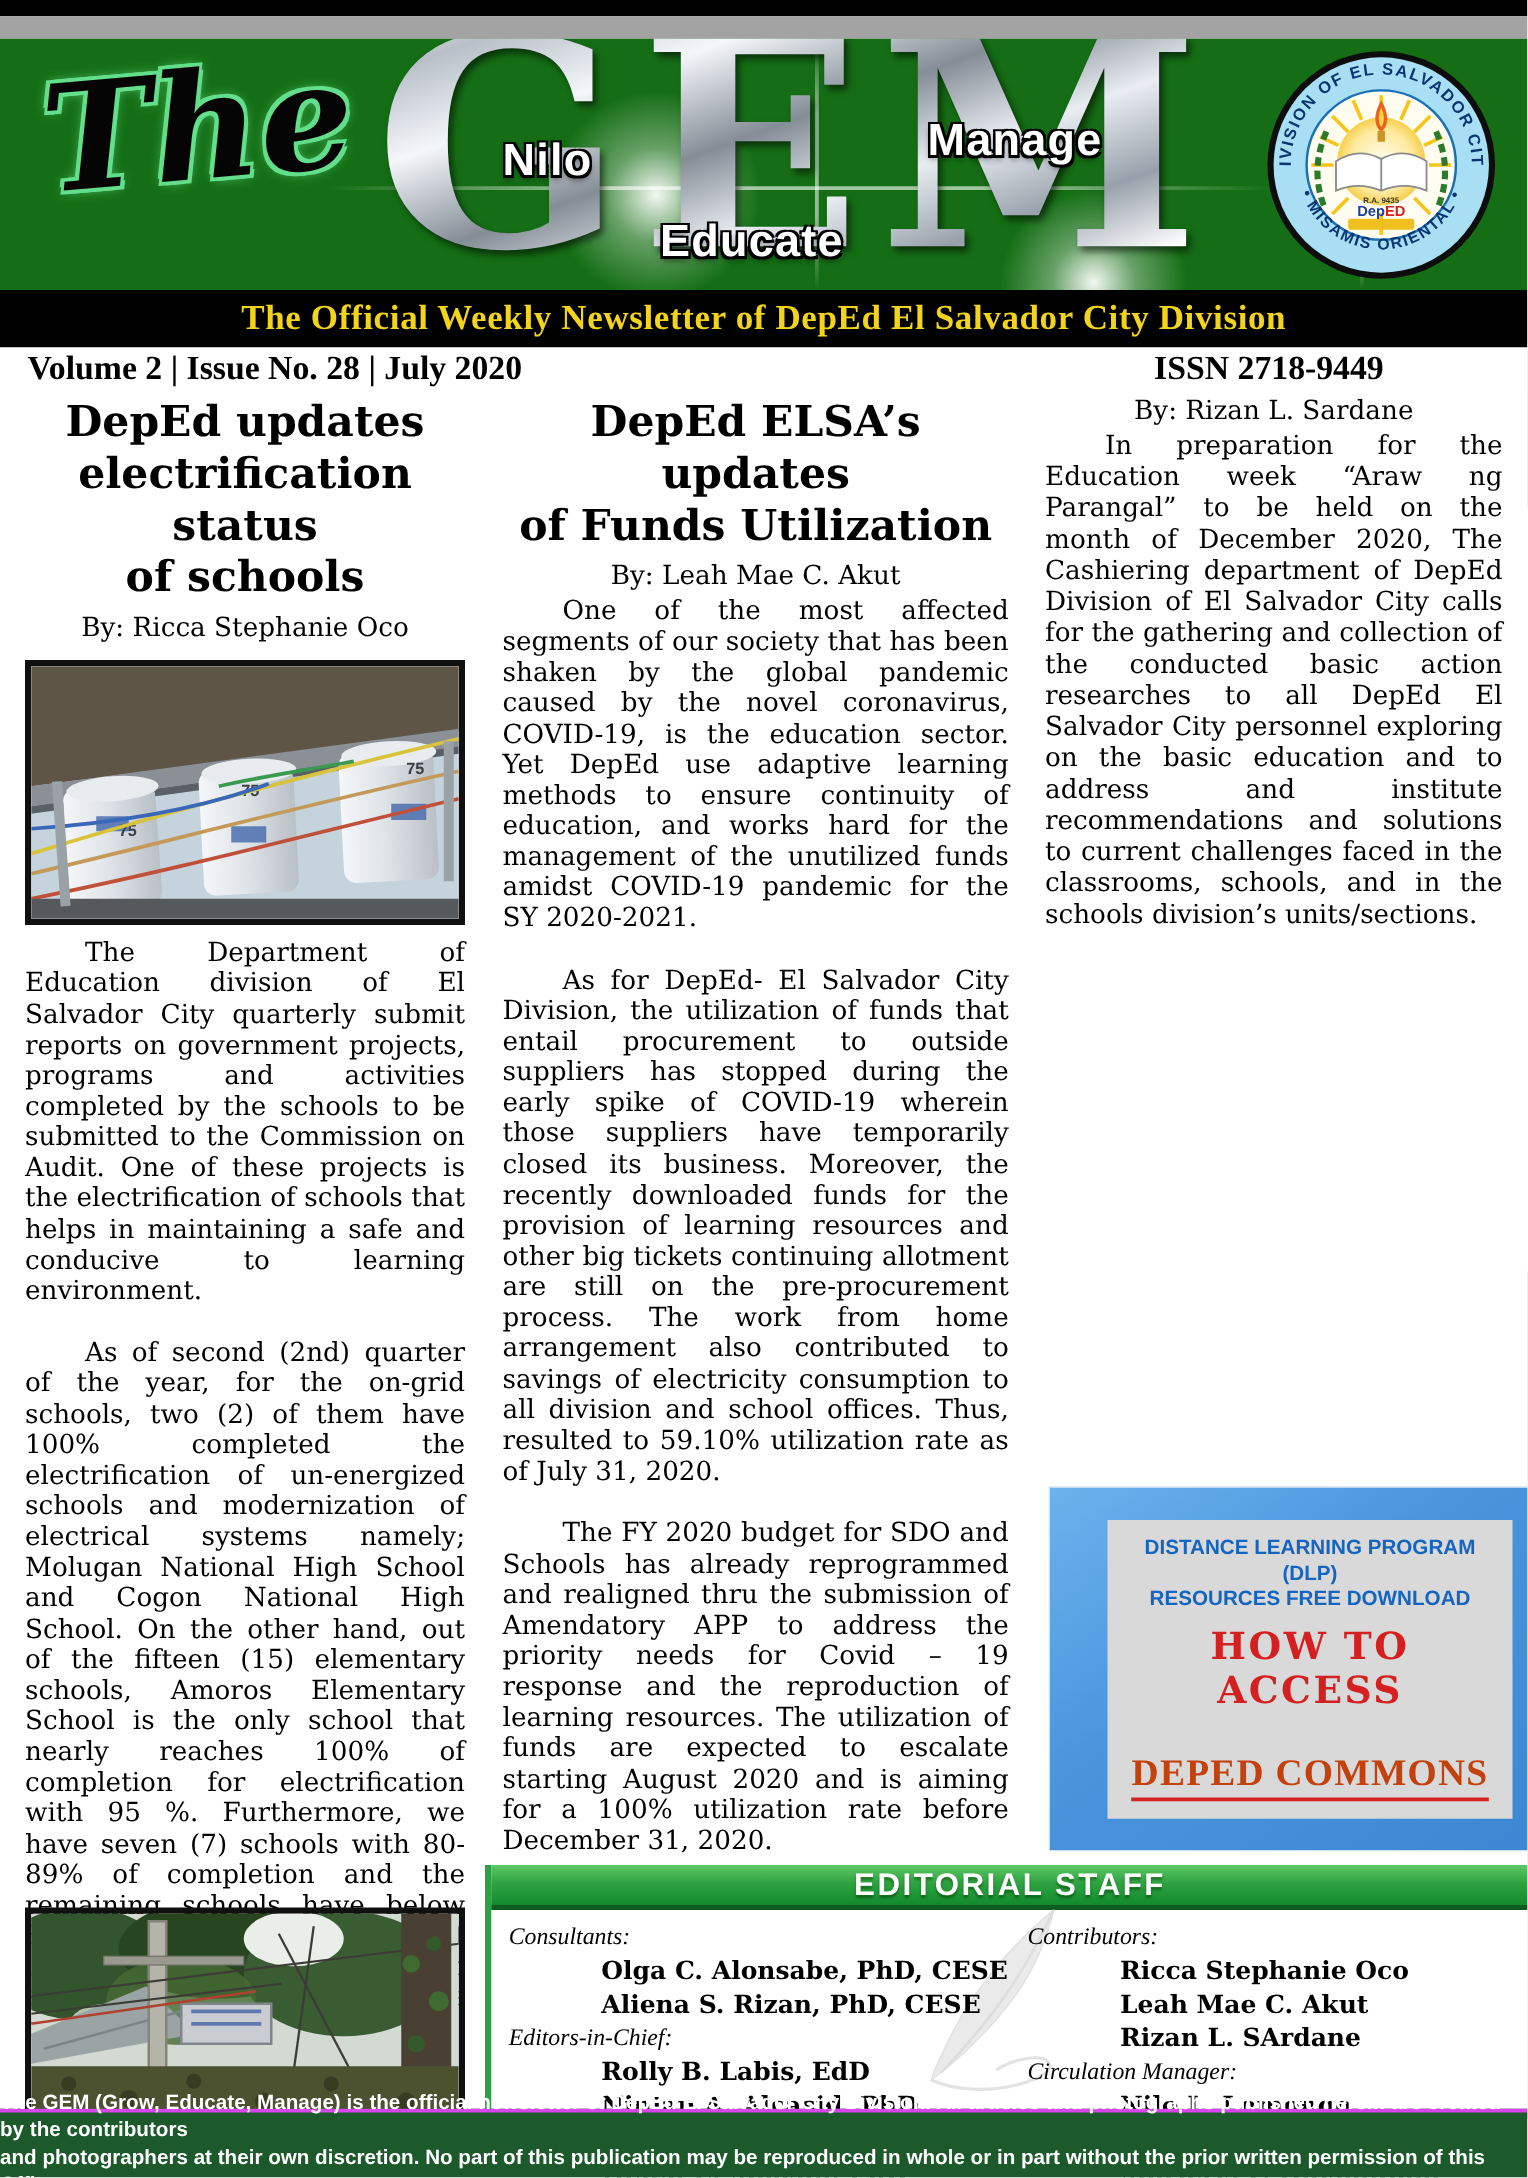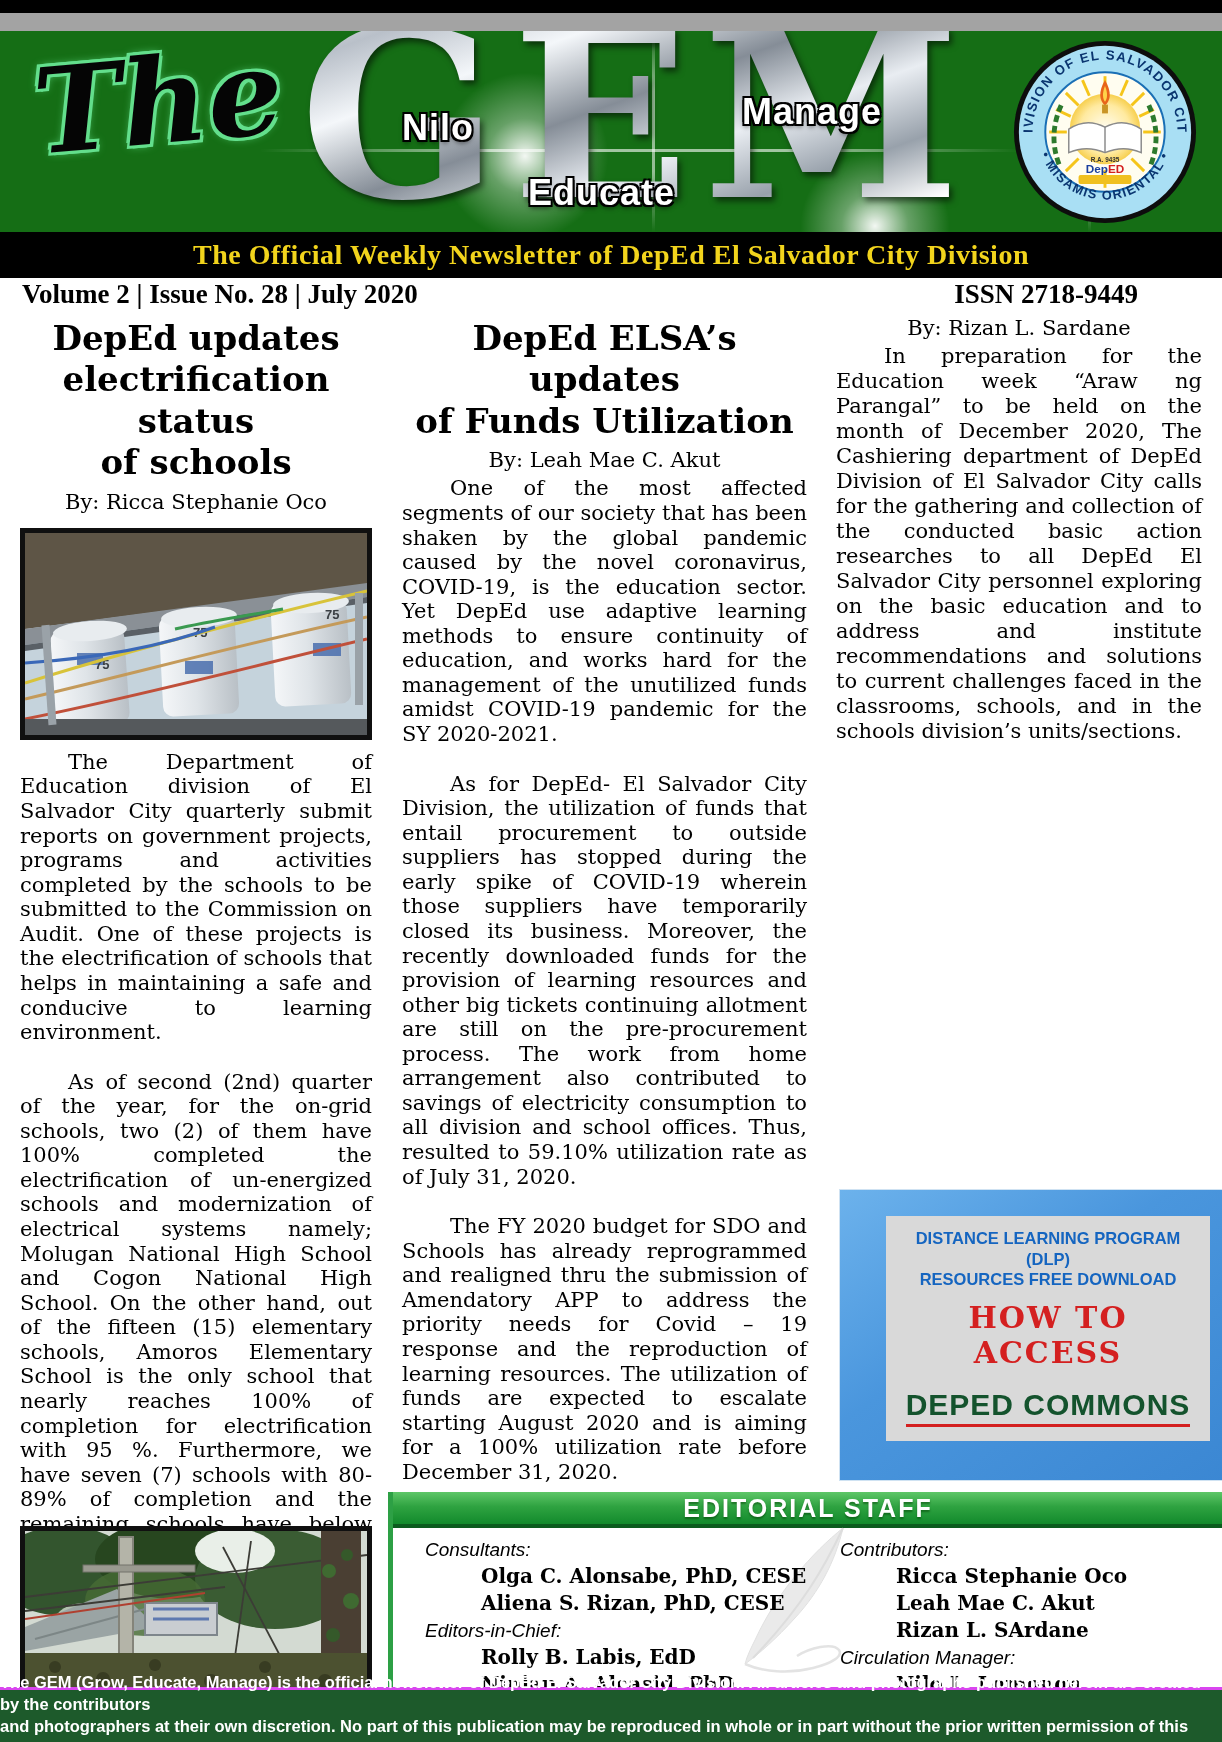--- a/index.html
+++ b/index.html
@@ -32,21 +32,21 @@
   .division-logo{position:absolute;right:24px;top:8px;}
 
   
   .tagline-bar{position:absolute;left:0;top:232px;width:100%;height:46px;background:#000;
     display:flex;align-items:center;justify-content:center;}
   .tagline-bar span{font-family:"Liberation Serif",serif;font-weight:bold;font-size:28px;color:#f2d41c;letter-spacing:.5px;}
   .issue-line{position:absolute;left:0;top:278px;width:100%;height:32px;background:#fff;
     display:flex;align-items:center;justify-content:space-between;
     font-family:Liberation Serif, serif;font-size:27px;font-weight:600;}
   .issue-line .vol{padding-left:22px;}
-  .issue-line .issn{padding-right:84px;}
+  .issue-line .issn{padding-right:115px;}
 
   
   .col{position:absolute;top:310px;}
   .col1{left:20px;width:352px;}
   .col2{left:402px;width:405px;}
   .col3{left:836px;width:366px;}
   .headline{font-weight:bold;text-align:center;font-size:34px;line-height:1.22;margin-top:8px;}
   .headline.tight{font-size:28px;line-height:1.1;margin-top:26px;}
   .byline{text-align:center;font-size:21px;margin-top:6px;margin-bottom:4px;}
   .body-text p{font-size:21px;line-height:1.17;text-align:justify;text-indent:48px;margin:0 0 25px 0;}
@@ -54,33 +54,33 @@
   .photo-frame{border:5px solid #101010;line-height:0;margin:14px 0 10px 0;display:block;}
   .photo2-abs{position:absolute;left:0;top:1202px;}
 
   
   .dlp{position:absolute;left:4px;top:880px;width:416px;height:290px;
     background:linear-gradient(145deg,#6cb2ec 0%,#4a96dd 40%,#3a86d2 100%);
     outline:1px solid #cfe2f2;font-family:"Liberation Sans",sans-serif;overflow:hidden;}
   .dlp-panel{width:312px;margin:26px auto 0;background:#d9d9d9;padding:12px 6px 14px;text-align:center;}
   .dlp-l1,.dlp-l2{color:#1565c0;font-weight:800;font-size:16.5px;line-height:1.25;}
   .dlp-access{font-family:"DejaVu Serif",serif;color:#d42020;font-weight:bold;font-size:30px;letter-spacing:2px;margin-top:10px;}
-  .dlp-commons{font-family:Liberation Sans, sans-serif;color:#14532d;font-weight:bold;font-size:30px;letter-spacing:1px;
-    display:inline-block;border-bottom:3px solid #d42020;padding-bottom:2px;}
+  .dlp-commons{font-family:Liberation Serif, serif;color:#c2410c;font-weight:bold;font-size:30px;letter-spacing:1px;
+    margin-top:14px;display:inline-block;border-bottom:3px solid #d42020;padding-bottom:2px;}
 
   
   .editorial{position:absolute;left:388px;top:1492px;width:830px;height:198px;background:#fff;
     border-left:5px solid #2da045;border-right:5px solid #2da045;border-bottom:5px solid #2da045;z-index:3;}
   .ed-bar{height:32px;background:linear-gradient(#5ec768 0%,#2fa341 45%,#128a2c 100%);border-bottom:4px solid #0b5c1e;
     display:flex;align-items:center;justify-content:center;}
   .ed-bar span{font-family:"Liberation Sans",sans-serif;font-weight:900;font-size:25px;color:#fff;letter-spacing:2px;
     text-shadow:0 2px 2px rgba(0,60,0,.5);}
   .ed-cols{position:relative;display:flex;padding-top:6px;}
   .ed-col{width:50%;position:relative;z-index:1;}
-  .ed-role{font-family:Liberation Sans, sans-serif;font-style:italic;font-size:19px;margin:5px 0 3px 32px;}
+  .ed-role{font-family:Liberation Serif, serif;font-style:italic;font-size:19px;margin:5px 0 3px 14px;}
   .ed-name{font-family:"DejaVu Serif",serif;font-weight:bold;font-size:20px;margin:3px 0 3px 88px;}
   .feather{position:absolute;left:300px;top:-6px;z-index:0;opacity:.5;}
 
   
   .footer{position:absolute;left:0;bottom:0;width:100%;height:52px;background:#1d5a2b;border-top:3px solid #d946ef;
     display:flex;flex-direction:column;align-items:center;justify-content:center;z-index:4;}
   .footer div{font-family:"Liberation Sans",sans-serif;font-weight:bold;font-size:16.5px;color:#fff;line-height:1.32;}
 </style>
 </head>
 <body>

